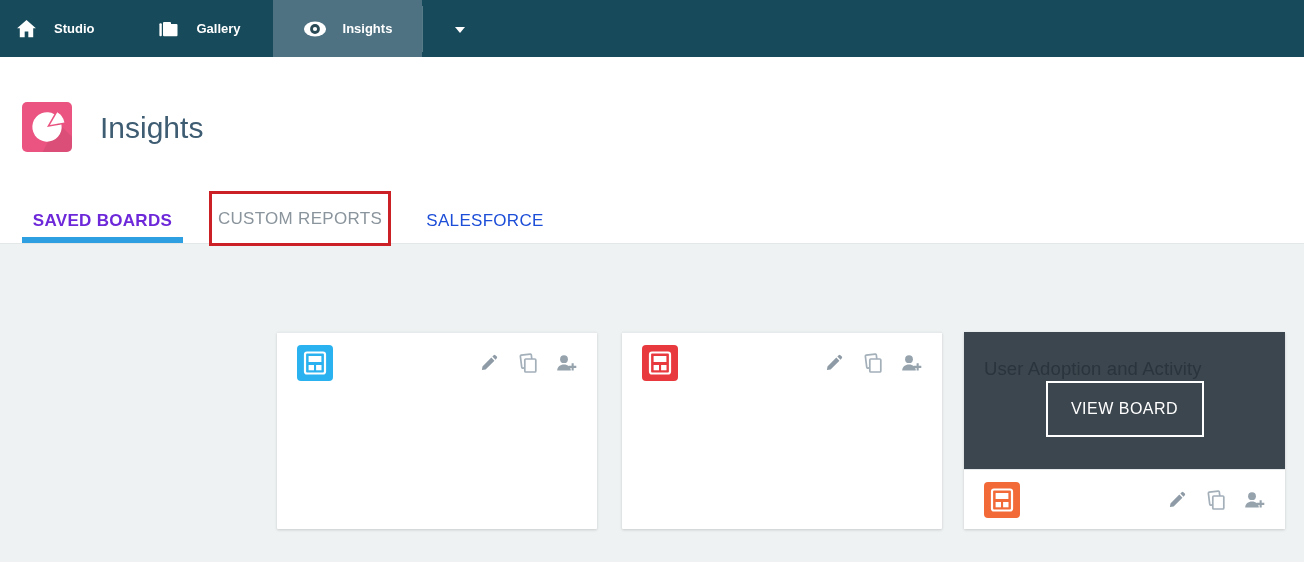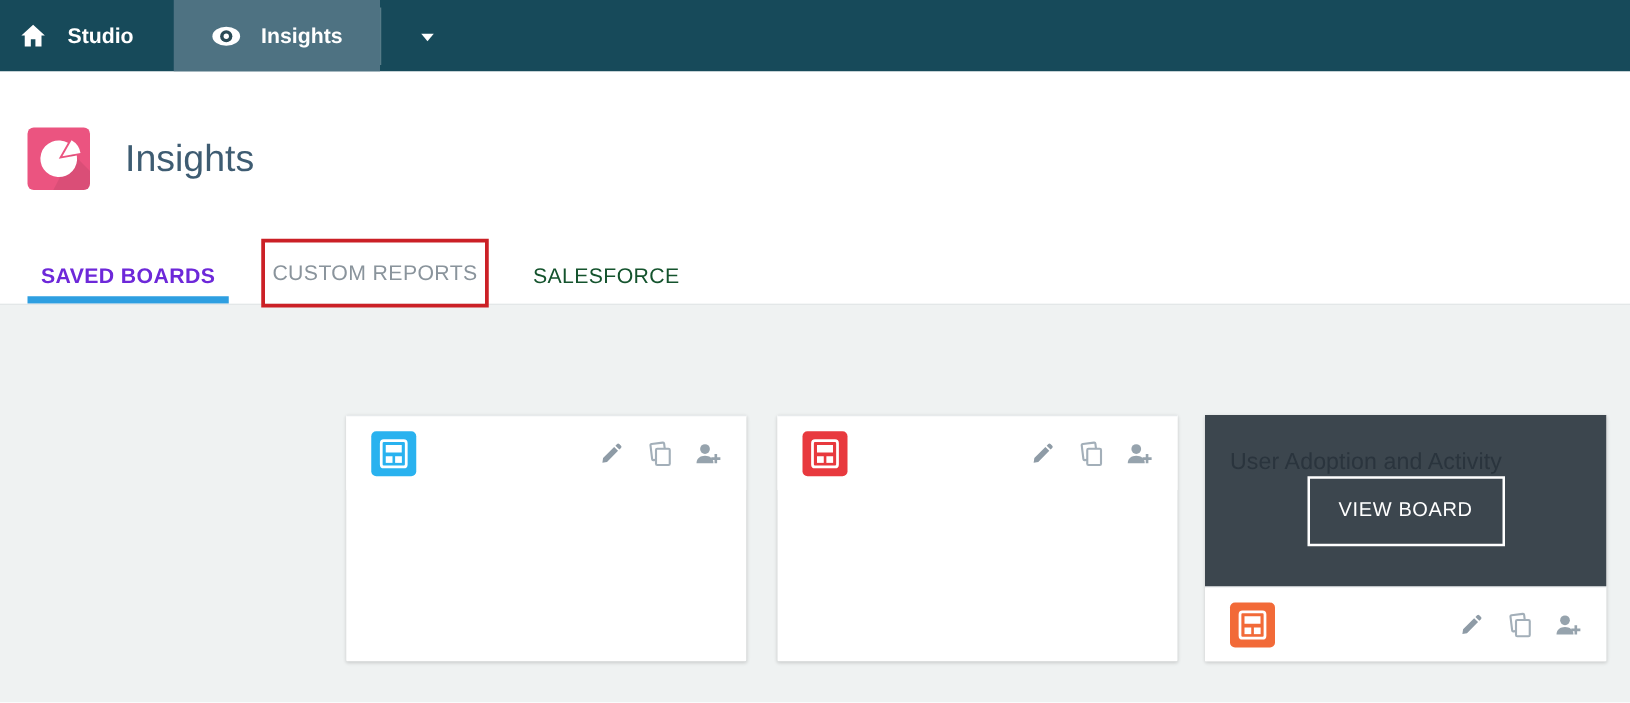--- a/index.html
+++ b/index.html
@@ -1,40 +1,40 @@
 <!DOCTYPE html>
 <html><head>
 <meta charset="utf-8">
 <style>
   * { margin:0; padding:0; box-sizing:border-box; }
   html,body { width:1304px; height:562px; background:#fff; font-family:"Liberation Sans", sans-serif; -webkit-font-smoothing:antialiased; }
   .screen { position:relative; width:1304px; height:562px; overflow:hidden; background:#fff; }
 
   
   .topnav { position:absolute; top:0; left:0; width:100%; height:57px; background:#174a5a; display:flex; align-items:center; }
-  .nav-item { display:flex; align-items:center; height:57px; color:#fff; font-size:17px; font-weight:700; cursor:pointer; white-space:nowrap; }
+  .nav-item { display:flex; align-items:center; height:57px; color:#fff; font-size:13px; font-weight:700; cursor:pointer; white-space:nowrap; }
   .nav-item .nav-icon { display:flex; align-items:center; justify-content:center; width:24px; margin-right:16px; }
   #nav-studio { margin-left:14px; }
   #nav-gallery { margin-left:62px; }
   #nav-canvas { margin-left:52px; }
   #nav-insights { margin-left:32px; padding:0 30px; background:#4e7282; }
   .nav-divider { width:1px; height:46px; background:rgba(255,255,255,.28); }
   #nav-help { margin-left:20px; font-size:17.5px; }
   .caret-down { width:0; height:0; border-left:5.5px solid transparent; border-right:5.5px solid transparent; border-top:6.5px solid #fff; margin-left:12px; margin-top:2px; }
 
   
   .app-icon { position:absolute; left:22px; top:102px; width:50px; height:50px; border-radius:5px; background:#eb5480; overflow:hidden; }
   .page-title { position:absolute; left:100px; top:110px; font-size:30px; line-height:36px; font-weight:400; color:#3e5c72; }
 
   
   .tab { position:absolute; display:flex; align-items:center; justify-content:center; font-size:17px; letter-spacing:.3px; cursor:pointer; }
   #tab-saved { left:22px; top:199px; width:161px; height:44px; color:#6d28d9; font-weight:700; }
   .tab-underline { position:absolute; left:0; bottom:0; width:100%; height:6px; background:#2e9fe1; }
   #tab-custom { left:209px; top:191px; width:182px; height:55px; color:#8a949c; font-weight:400; }
-  #tab-salesforce { left:424px; top:199px; width:122px; height:44px; color:#14532d; font-weight:400; }
+  #tab-salesforce { left:424px; top:199px; width:122px; height:44px; color:#1d4ed8; font-weight:400; }
   .annotation-box { position:absolute; left:209px; top:191px; width:182px; height:55px; border:3px solid #cb2026; pointer-events:none; z-index:5; }
 
   
   .content-bg { position:absolute; left:0; top:243px; width:100%; height:319px; background:#eff2f2; border-top:1px solid #e3e7e8; }
 
   .card { position:absolute; top:332px; width:320px; height:197px; background:#fff; box-shadow:0 1px 3px rgba(0,0,0,.16); border-radius:1px; cursor:pointer; }
   #card-1 { left:277px; }
   #card-2 { left:622px; }
   #card-3 { left:964px; width:321px; }
   .card-body { position:relative; height:137px; padding:26px 20px 0 20px; }
@@ -55,20 +55,29 @@
   <nav class="topnav">
     <div class="nav-item" id="nav-studio">
       <span class="nav-icon">
         <svg width="23" height="23" viewBox="0 0 24 24">
             <path fill="#fff" d="M12 3 L21.8 11.8 H19 V21 h-5.1 v-5.9 h-3.8 V21 H5 V11.8 H2.2 Z"></path>
           </svg>
       </span>
       <span class="nav-label">Studio</span>
     </div>
 
+    <div class="nav-item" id="nav-gallery">
+      <span class="nav-icon">
+        <svg width="24" height="24" viewBox="0 0 24 24">
+          <rect x="3.4" y="6.3" width="2.4" height="13" rx="1" fill="#fff"></rect>
+          <path fill="#fff" d="M8 5 h6 a1 1 0 0 1 1 1 v1 h5.5 a1 1 0 0 1 1 1 v10.3 a1 1 0 0 1 -1 1 H8 a1 1 0 0 1 -1 -1 V6 a1 1 0 0 1 1 -1 Z"></path>
+        </svg>
+      </span>
+      <span class="nav-label">Gallery</span>
+    </div>
 
 
     <div class="nav-item" id="nav-insights">
       <span class="nav-icon">
         <svg width="26" height="20" viewBox="0 0 26 20">
           <ellipse cx="13" cy="10" rx="12" ry="8.2" fill="#fff"></ellipse>
           <circle cx="13" cy="10" r="5.3" fill="#2a4a56"></circle>
           <circle cx="13" cy="10" r="2.3" fill="#fff"></circle>
         </svg>
       </span>

